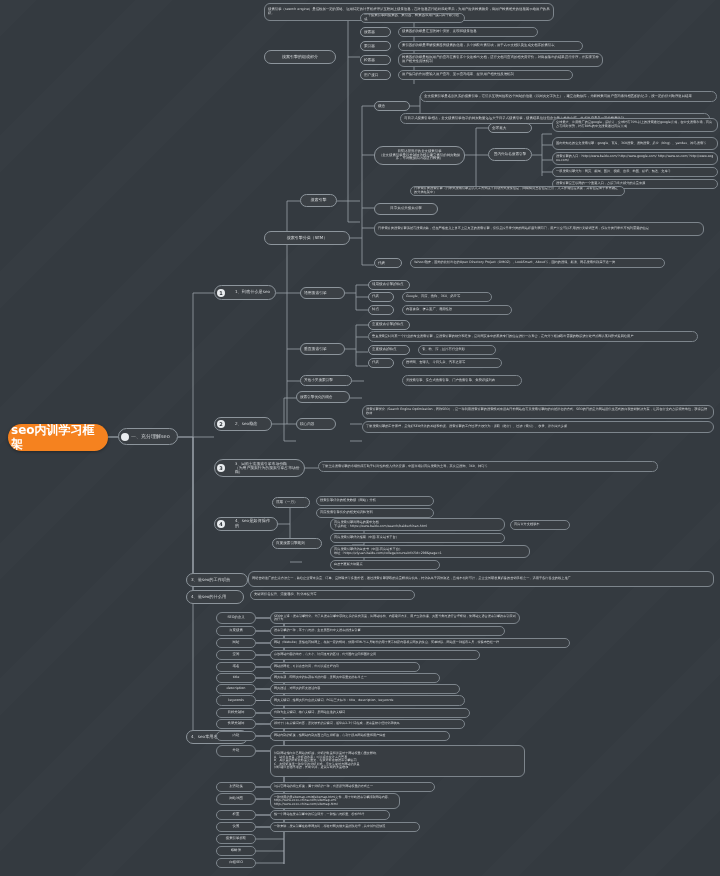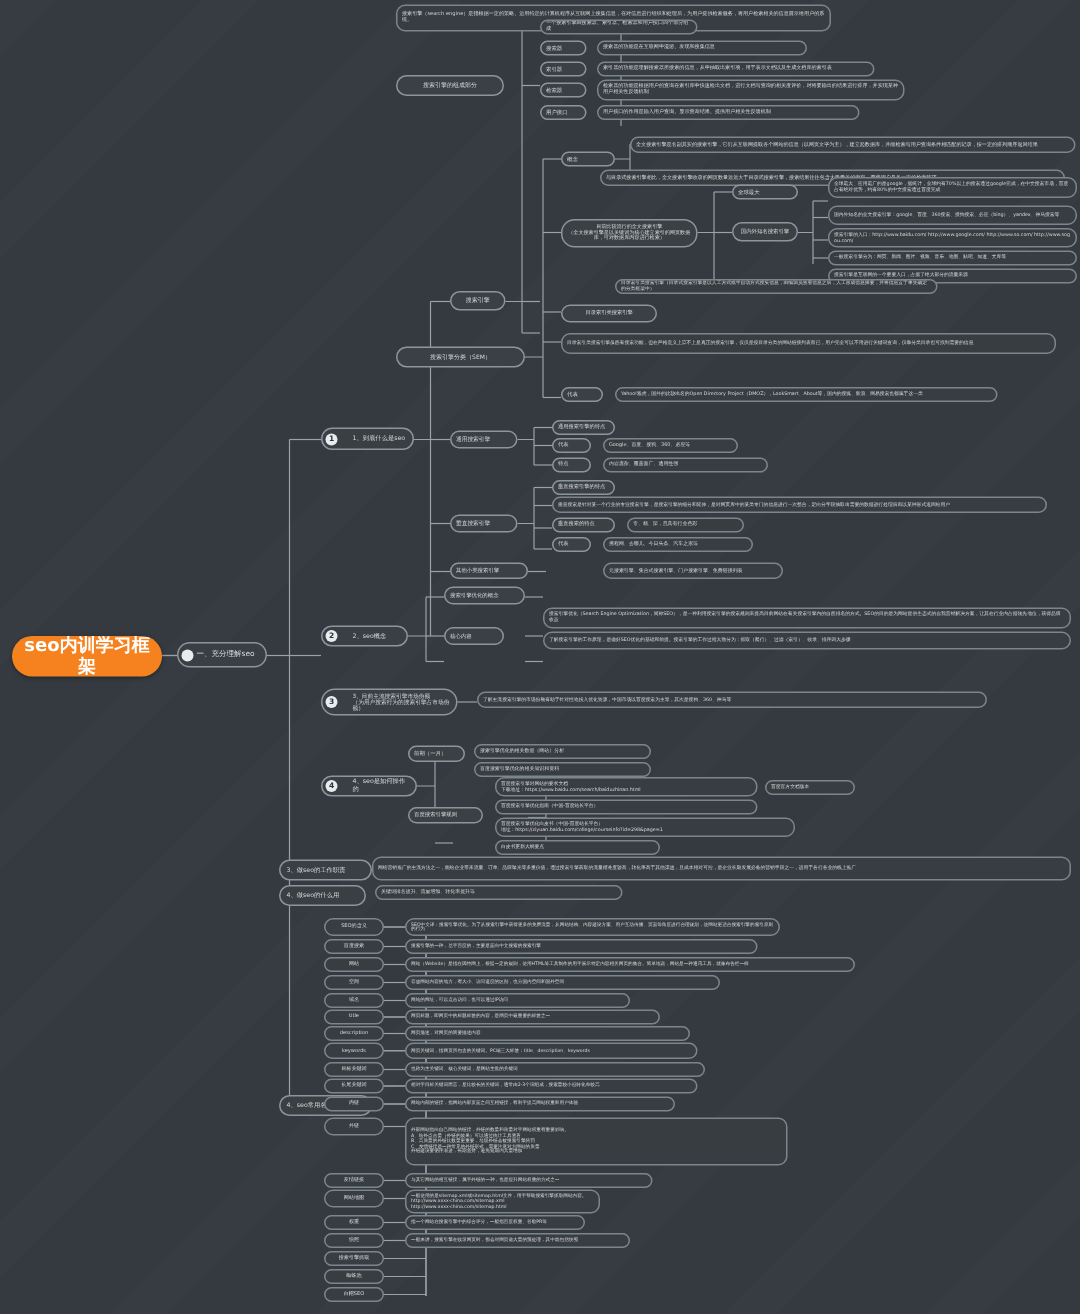--- a/index.html
+++ b/index.html
@@ -221,21 +221,21 @@
         <path d="M284 827 H216"></path>
         <path d="M256 827 H270"></path>
         <path d="M284 839 H216"></path>
         <path d="M284 851 H216"></path>
         <path d="M284 863 H216"></path>
         <path d="M284 618 V864"></path>
       </g>
   </svg>
 
   <div class="node rootnode" style="left:8px; top:424px; width:100px; height:27px; font-size:12px;">
-    <span class="txt" style="text-align:center">seo内训学习框架</span>
+    <span class="txt" style="">seo内训学习框架</span>
   </div>
 
   <div class="node lvl1" style="left:118px; top:428px; width:60px; height:17px; font-size:5px; padding-left:12px;">
     <span class="badge" style="background:#e9ecef"></span>
     <span class="txt">一、充分理解seo</span>
   </div>
 
   <div class="node lvl1" style="left:214px; top:285px; width:62px; height:15px; font-size:4.2px;">
     <span class="badge">1</span>
     <span class="txt" style="padding-left:9px">1、到底什么是seo</span>

